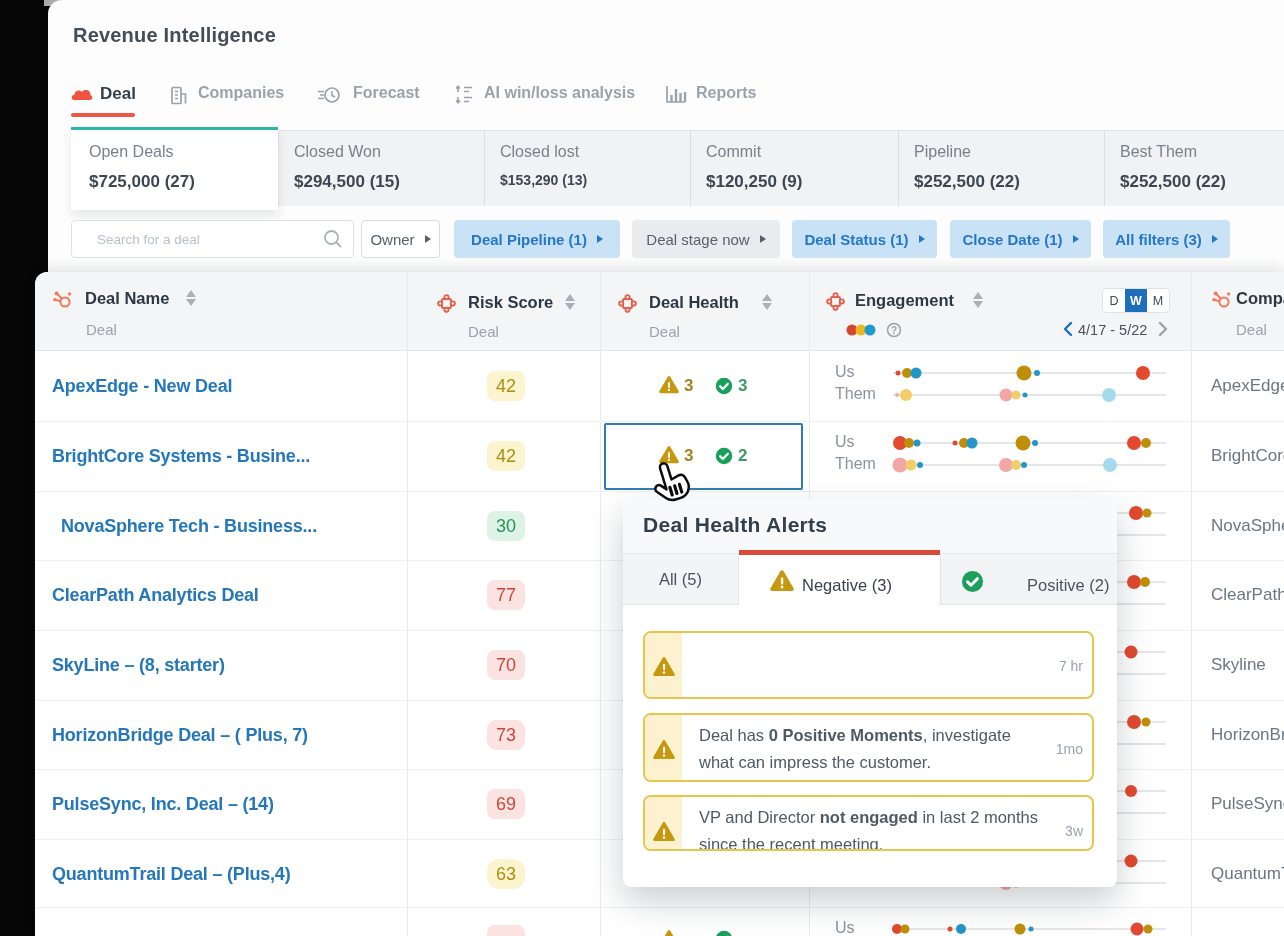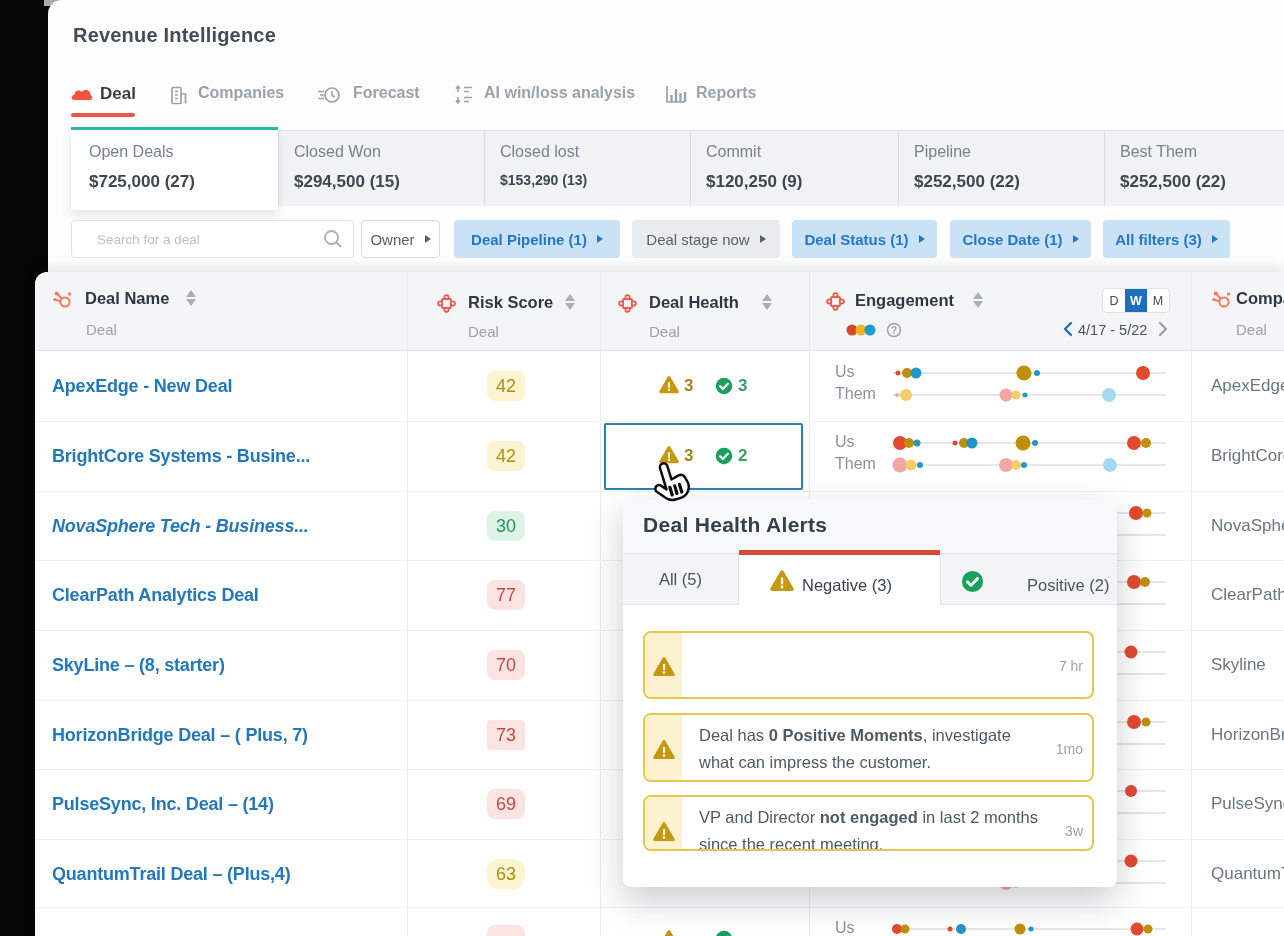--- a/index.html
+++ b/index.html
@@ -170,31 +170,31 @@
 <div class="abs" style="left:0;top:428px;width:1249px;height:1px;background:#eef0f2;"></div>
 <div class="abs" style="left:0;top:497px;width:1249px;height:1px;background:#eef0f2;"></div>
 <div class="abs" style="left:0;top:567px;width:1249px;height:1px;background:#eef0f2;"></div>
 <div class="abs" style="left:0;top:635px;width:1249px;height:1px;background:#eef0f2;"></div>
 <div class="abs" style="left:17px;top:104px;font-size:18px;font-weight:700;color:#2577bb;letter-spacing:-0.2px;">ApexEdge - New Deal</div>
 <div class="abs" style="left:452px;top:99px;width:38px;height:30px;background:#fcf3cf;border-radius:8px;display:flex;align-items:center;justify-content:center;font-size:18px;font-weight:400;color:#ad8e10;">42</div>
 <div class="abs" style="left:1176px;top:104px;font-size:17px;color:#6b7681;white-space:nowrap;">ApexEdge</div>
 <div class="abs" style="left:17px;top:174px;font-size:18px;font-weight:700;color:#2577bb;letter-spacing:-0.2px;">BrightCore Systems - Busine...</div>
 <div class="abs" style="left:452px;top:169px;width:38px;height:30px;background:#fcf3cf;border-radius:8px;display:flex;align-items:center;justify-content:center;font-size:18px;font-weight:400;color:#ad8e10;">42</div>
 <div class="abs" style="left:1176px;top:174px;font-size:17px;color:#6b7681;white-space:nowrap;">BrightCore </div>
-<div class="abs" style="left:17px;top:244px;font-size:18px;font-weight:700;color:#2577bb;letter-spacing:-0.2px;font-style:italic;">NovaSphere Tech - Business...</div>
+<div class="abs" style="left:26px;top:244px;font-size:18px;font-weight:700;color:#2577bb;letter-spacing:-0.2px;">NovaSphere Tech - Business...</div>
 <div class="abs" style="left:452px;top:239px;width:38px;height:30px;background:#ddf3e6;border-radius:8px;display:flex;align-items:center;justify-content:center;font-size:18px;font-weight:400;color:#2a9158;">30</div>
 <div class="abs" style="left:1176px;top:244px;font-size:17px;color:#6b7681;white-space:nowrap;">NovaSphere</div>
 <div class="abs" style="left:17px;top:313px;font-size:18px;font-weight:700;color:#2577bb;letter-spacing:-0.2px;">ClearPath Analytics Deal</div>
 <div class="abs" style="left:452px;top:308px;width:38px;height:30px;background:#fbe3e1;border-radius:8px;display:flex;align-items:center;justify-content:center;font-size:18px;font-weight:400;color:#c8473c;">77</div>
 <div class="abs" style="left:1176px;top:313px;font-size:17px;color:#6b7681;white-space:nowrap;">ClearPath A</div>
 <div class="abs" style="left:17px;top:383px;font-size:18px;font-weight:700;color:#2577bb;letter-spacing:-0.2px;">SkyLine – (8, starter)</div>
 <div class="abs" style="left:452px;top:378px;width:38px;height:30px;background:#fbe3e1;border-radius:8px;display:flex;align-items:center;justify-content:center;font-size:18px;font-weight:400;color:#c8473c;">70</div>
 <div class="abs" style="left:1176px;top:383px;font-size:17px;color:#6b7681;white-space:nowrap;">Skyline</div>
 <div class="abs" style="left:17px;top:453px;font-size:18px;font-weight:700;color:#2577bb;letter-spacing:-0.2px;">HorizonBridge Deal – ( Plus, 7)</div>
-<div class="abs" style="left:452px;top:448px;width:38px;height:30px;background:#fbe3e1;border-radius:4px;display:flex;align-items:center;justify-content:center;font-size:18px;font-weight:400;color:#c8473c;">73</div>
+<div class="abs" style="left:452px;top:448px;width:38px;height:30px;background:#fbe3e1;border-radius:9px;display:flex;align-items:center;justify-content:center;font-size:18px;font-weight:400;color:#c8473c;">73</div>
 <div class="abs" style="left:1176px;top:453px;font-size:17px;color:#6b7681;white-space:nowrap;">HorizonBrid</div>
 <div class="abs" style="left:17px;top:522px;font-size:18px;font-weight:700;color:#2577bb;letter-spacing:-0.2px;">PulseSync, Inc. Deal – (14)</div>
 <div class="abs" style="left:452px;top:517px;width:38px;height:30px;background:#fbe3e1;border-radius:8px;display:flex;align-items:center;justify-content:center;font-size:18px;font-weight:400;color:#c8473c;">69</div>
 <div class="abs" style="left:1176px;top:522px;font-size:17px;color:#6b7681;white-space:nowrap;">PulseSync, I</div>
 <div class="abs" style="left:17px;top:592px;font-size:18px;font-weight:700;color:#2577bb;letter-spacing:-0.2px;">QuantumTrail Deal – (Plus,4)</div>
 <div class="abs" style="left:452px;top:587px;width:38px;height:30px;background:#fcf3cf;border-radius:12px;display:flex;align-items:center;justify-content:center;font-size:18px;font-weight:400;color:#ad8e10;">63</div>
 <div class="abs" style="left:1176px;top:592px;font-size:17px;color:#6b7681;white-space:nowrap;">QuantumTra</div>
 <svg class="abs" style="left:624px;top:103px" width="20" height="20" viewBox="0 0 24 24">
  <path d="M12 3 L22 20.2 H2 Z" fill="#c6980f" stroke="#c6980f" stroke-width="3.5" stroke-linejoin="round"></path>
  <rect x="10.9" y="8.5" width="2.3" height="7" rx="1.1" fill="#fff"></rect>

